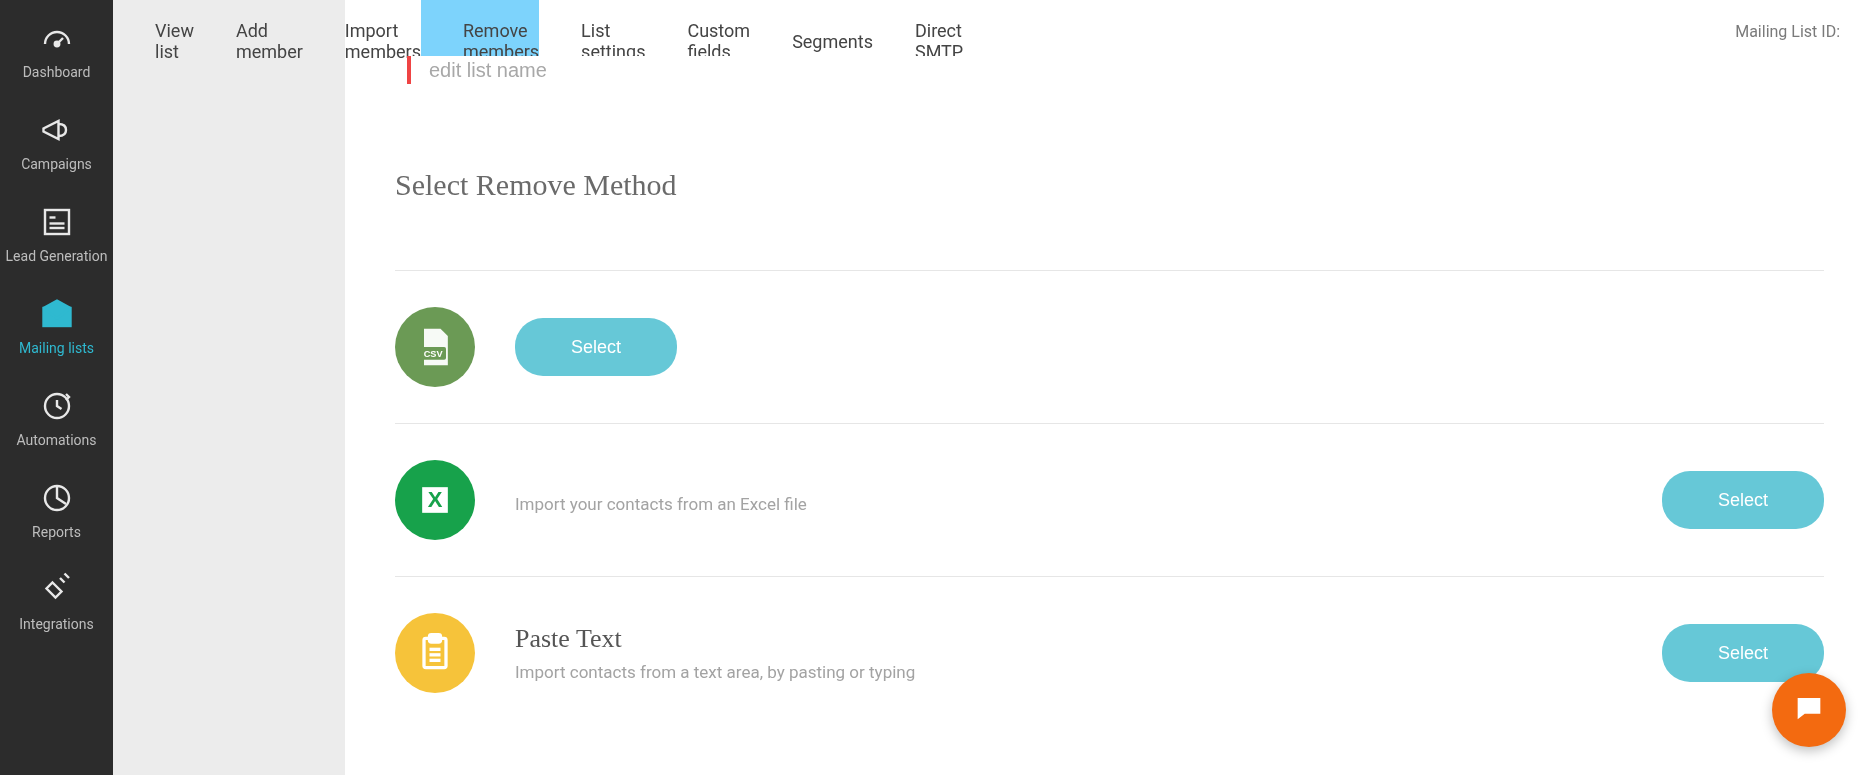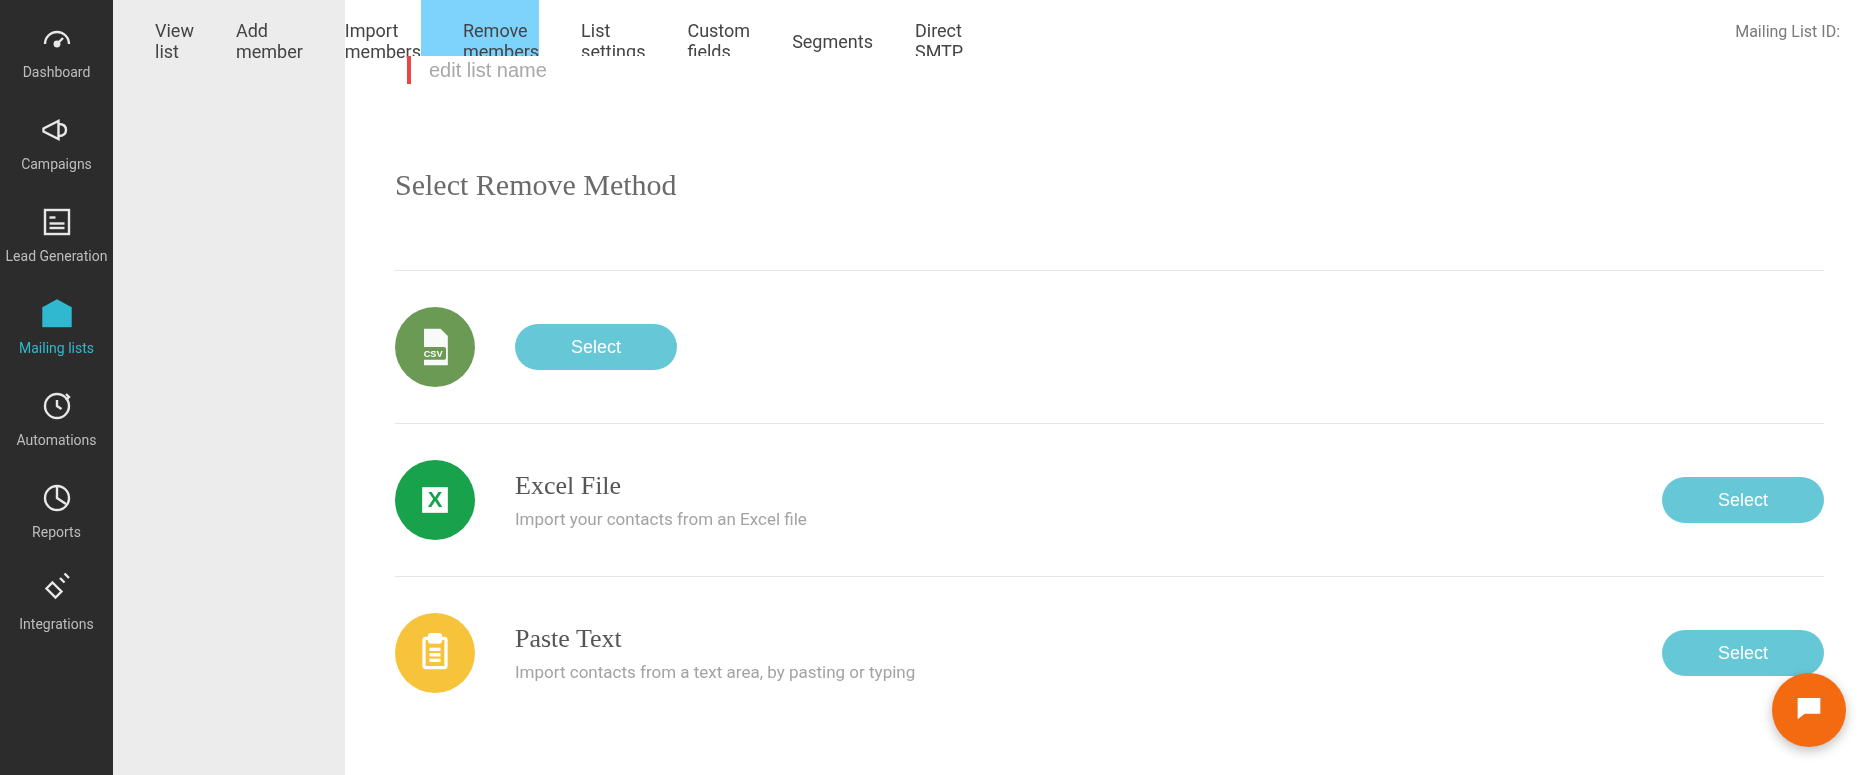--- a/index.html
+++ b/index.html
@@ -135,21 +135,21 @@
     margin-top: 8px;
     font-size: 17px;
     color: #a3a3a3;
   }
   .select-btn {
     background: #66c8d7;
     color: #fff;
     border: none;
     border-radius: 28px;
     width: 162px;
-    height: 46px;
+    height: 58px;
     font-size: 18px;
     cursor: pointer;
     flex-shrink: 0;
   }
 
   
   .chat-fab {
     position: absolute;
     right: 28px;
     bottom: 28px;
@@ -296,21 +296,20 @@
     </div>
 
     <div class="method-row">
       <div class="method-icon xls-bg">
         <svg viewBox="0 0 24 24">
           <rect x="5" y="5" width="14" height="14" fill="#fff"></rect>
           <text x="12" y="16" text-anchor="middle" font-size="12" fill="#17a24b" font-family="Arial" font-weight="bold">X</text>
         </svg>
       </div>
       <div class="method-text">
-        <div class="method-title">Excel File</div>
         <div class="method-desc">Import your contacts from an Excel file</div>
       </div>
       <button class="select-btn">Select</button>
     </div>
 
     <div class="method-row">
       <div class="method-icon txt-bg">
         <svg viewBox="0 0 24 24" fill="none" stroke="#fff" stroke-width="1.8">
           <rect x="6" y="4" width="12" height="16" rx="1"></rect>
           <rect x="9" y="2" width="6" height="4" rx="1" fill="#fff"></rect>

